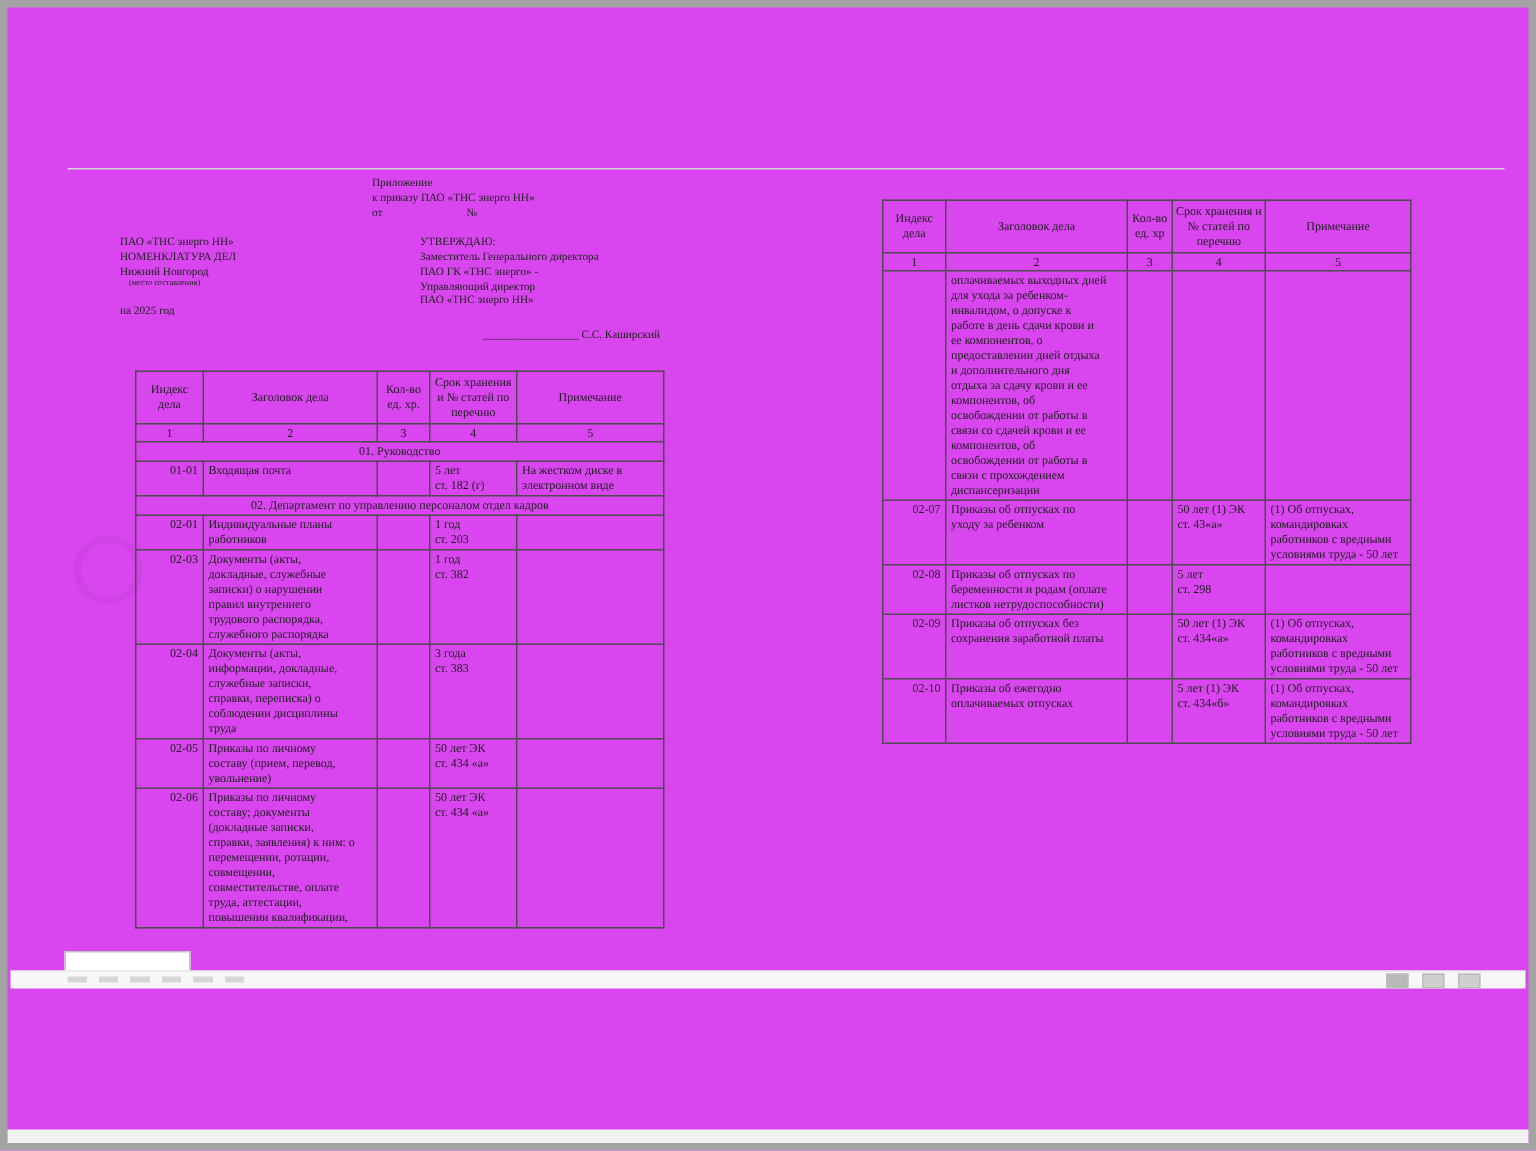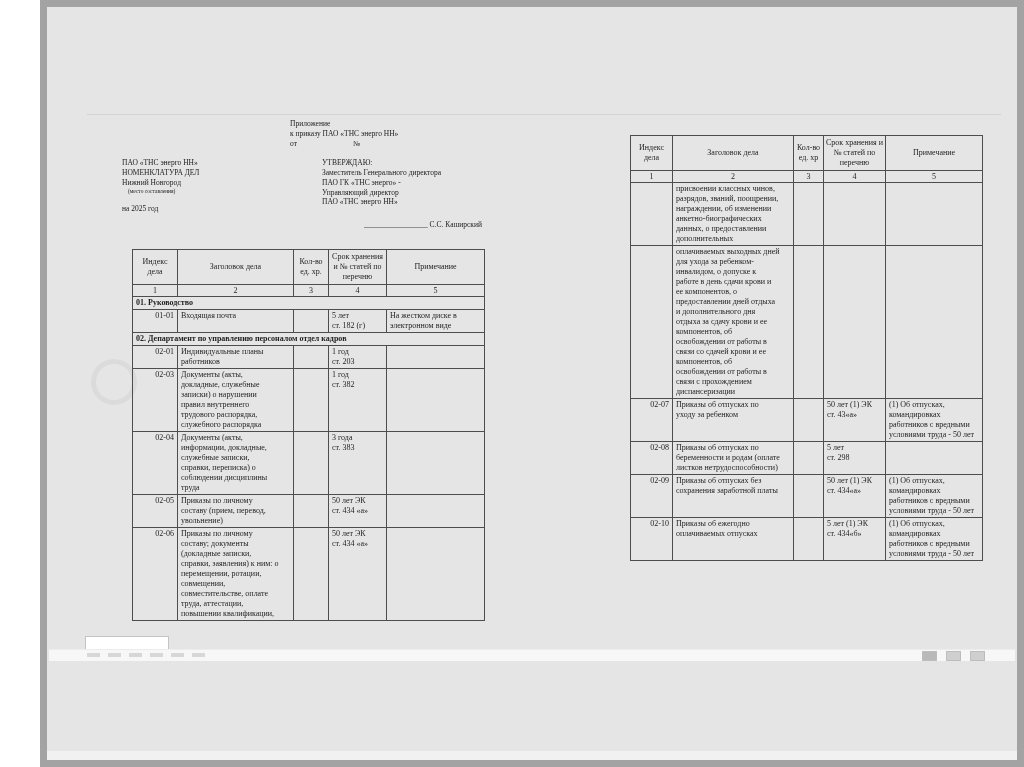--- a/index.html
+++ b/index.html
@@ -2,21 +2,21 @@
 <html><head>
 <meta charset="utf-8">
 <style>
   html,body{margin:0;padding:0;}
   body{
     width:1024px;height:767px;position:relative;overflow:hidden;
     background:#ffffff;
     font-family:"Liberation Serif","DejaVu Serif",serif;
     color:#222;
   }
-  .canvas{position:absolute;inset:0;border:7px solid #a3a3a3;background:#e5e5e5;margin-left:40px;}
+  .canvas{position:absolute;inset:0;border:5px solid #a3a3a3;background:#d946ef;}
   .top-divider{position:absolute;left:40px;right:16px;top:107px;height:1px;background:#d4d4d4;}
   .watermark{position:absolute;left:44px;top:352px;width:36px;height:36px;border-radius:50%;
     border:5px solid rgba(0,0,0,0.045);}
   
   .page{position:absolute;font-size:7.5px;line-height:1.3;}
   .page-left{left:75px;top:112px;width:372px;}
   .page-right{left:583px;top:128px;width:352px;}
   .annex{margin-left:168px;}
   .annex-from .no{margin-left:56px;}
   .hdr-cols{display:flex;margin-top:10px;}
@@ -26,21 +26,21 @@
   .approve{margin-left:0;width:160px;}
   .approve .sig{margin-top:13px;text-align:right;}
   
   table{border-collapse:collapse;table-layout:fixed;width:352px;
     font-size:8px;line-height:1.25;color:#1e1e1e;}
   .page-left table{position:absolute;left:10px;top:130px;}
   td{border:1px solid #4d4d4d;padding:1px 3px;vertical-align:top;
     overflow:hidden;word-wrap:break-word;}
   td.th{text-align:center;vertical-align:middle;padding:2px 1px;}
   td.num{text-align:center;line-height:1.15;}
-  td.section{text-align:left;font-weight:bold;}
+  td.section{text-align:center;font-weight:normal;}
   td.c-index{text-align:right;}
   td.c-title{padding-right:13px;}
   td.c-term{white-space:pre-line;}
   td.c-note{padding-right:6px;}
   
   .mini-box{position:absolute;left:38px;top:629px;width:82px;height:12px;
     border:1px solid #c4c4c4;background:#fff;}
   .status-band{position:absolute;left:2px;right:2px;top:642px;height:11px;
     background:#f7f7f7;border-top:1px solid #ececec;}
   .smudge-left{position:absolute;top:646px;left:40px;width:118px;height:4px;opacity:.55;
@@ -182,27 +182,20 @@
           </tr>
           <tr>
             <td class="num">1</td>
             <td class="num">2</td>
             <td class="num">3</td>
             <td class="num">4</td>
             <td class="num">5</td>
           </tr>
           <tr>
             <td class="c-index"></td>
-            <td class="c-title">присвоении классных чинов, разрядов, званий, поощрении, награждении, об изменении анкетно-биографических данных, о предоставлении дополнительных</td>
-            <td class="c-count"></td>
-            <td class="c-term"></td>
-            <td class="c-note"></td>
-          </tr>
-          <tr>
-            <td class="c-index"></td>
             <td class="c-title">оплачиваемых выходных дней для ухода за ребенком-инвалидом, о допуске к работе в день сдачи крови и ее компонентов, о предоставлении дней отдыха и дополнительного дня отдыха за сдачу крови и ее компонентов, об освобождении от работы в связи со сдачей крови и ее компонентов, об освобождении от работы в связи с прохождением диспансеризации</td>
             <td class="c-count"></td>
             <td class="c-term"></td>
             <td class="c-note"></td>
           </tr>
           <tr>
             <td class="c-index">02-07</td>
             <td class="c-title">Приказы об отпусках по уходу за ребенком</td>
             <td class="c-count"></td>
             <td class="c-term">50 лет (1) ЭК

